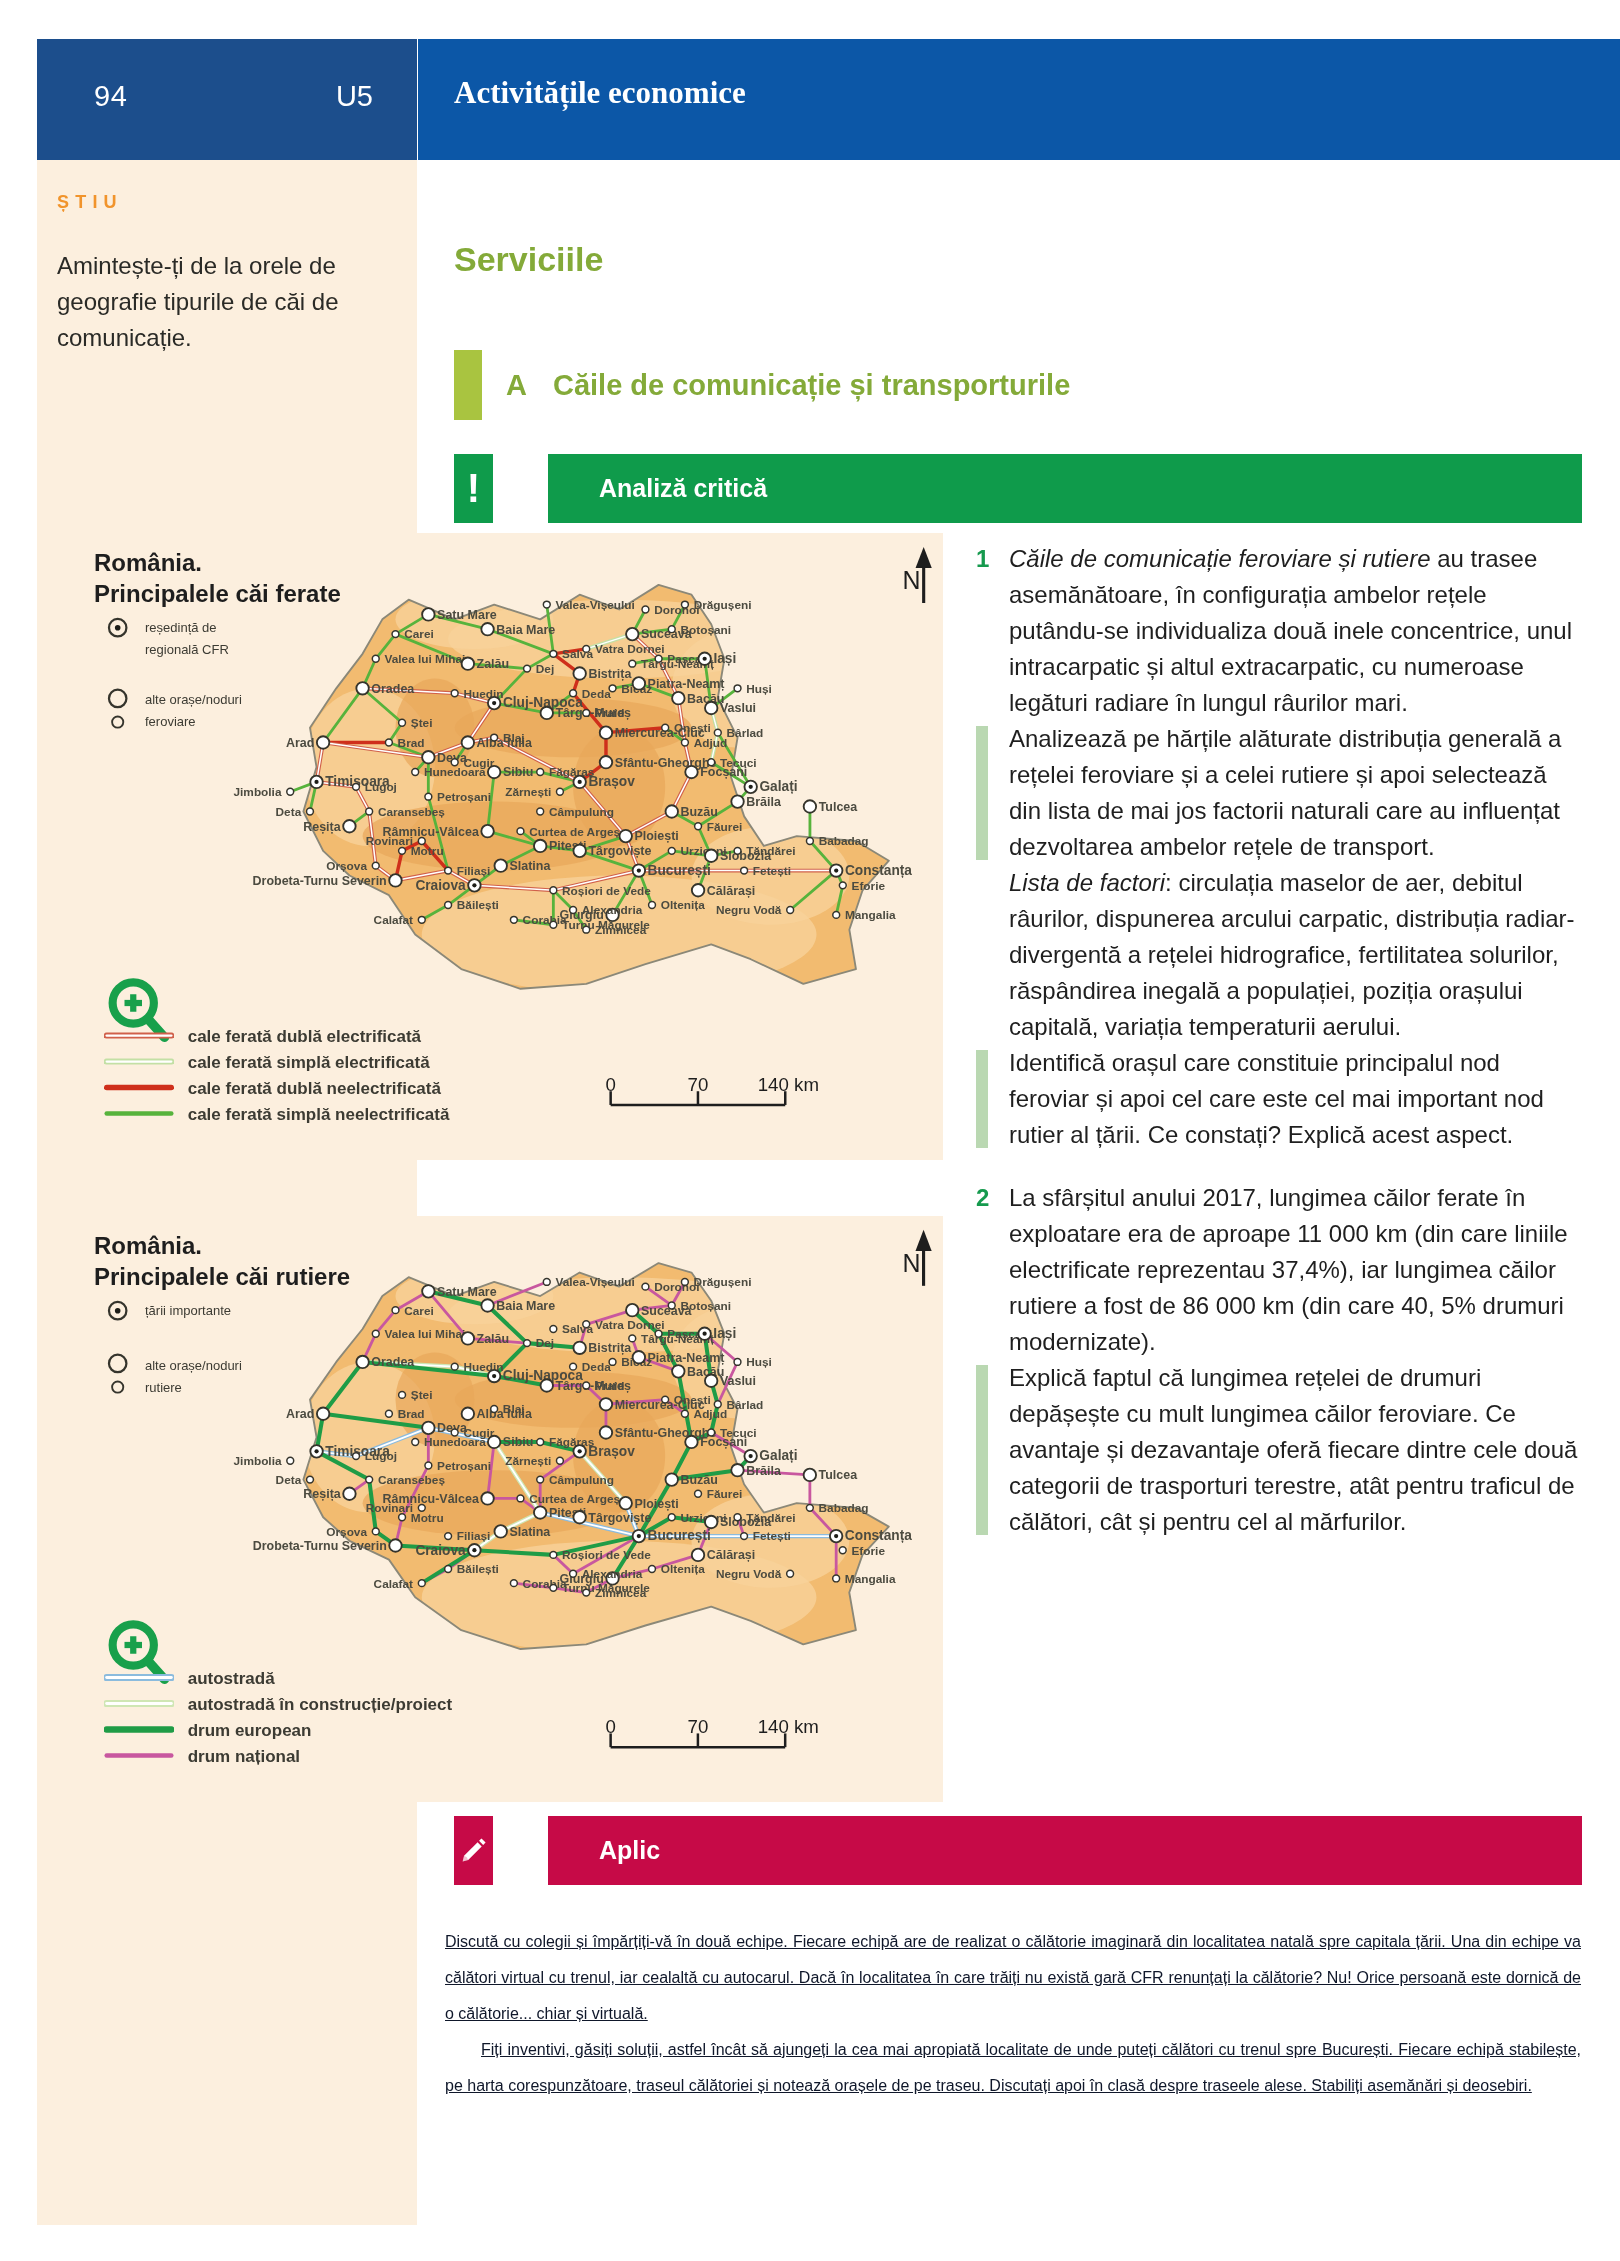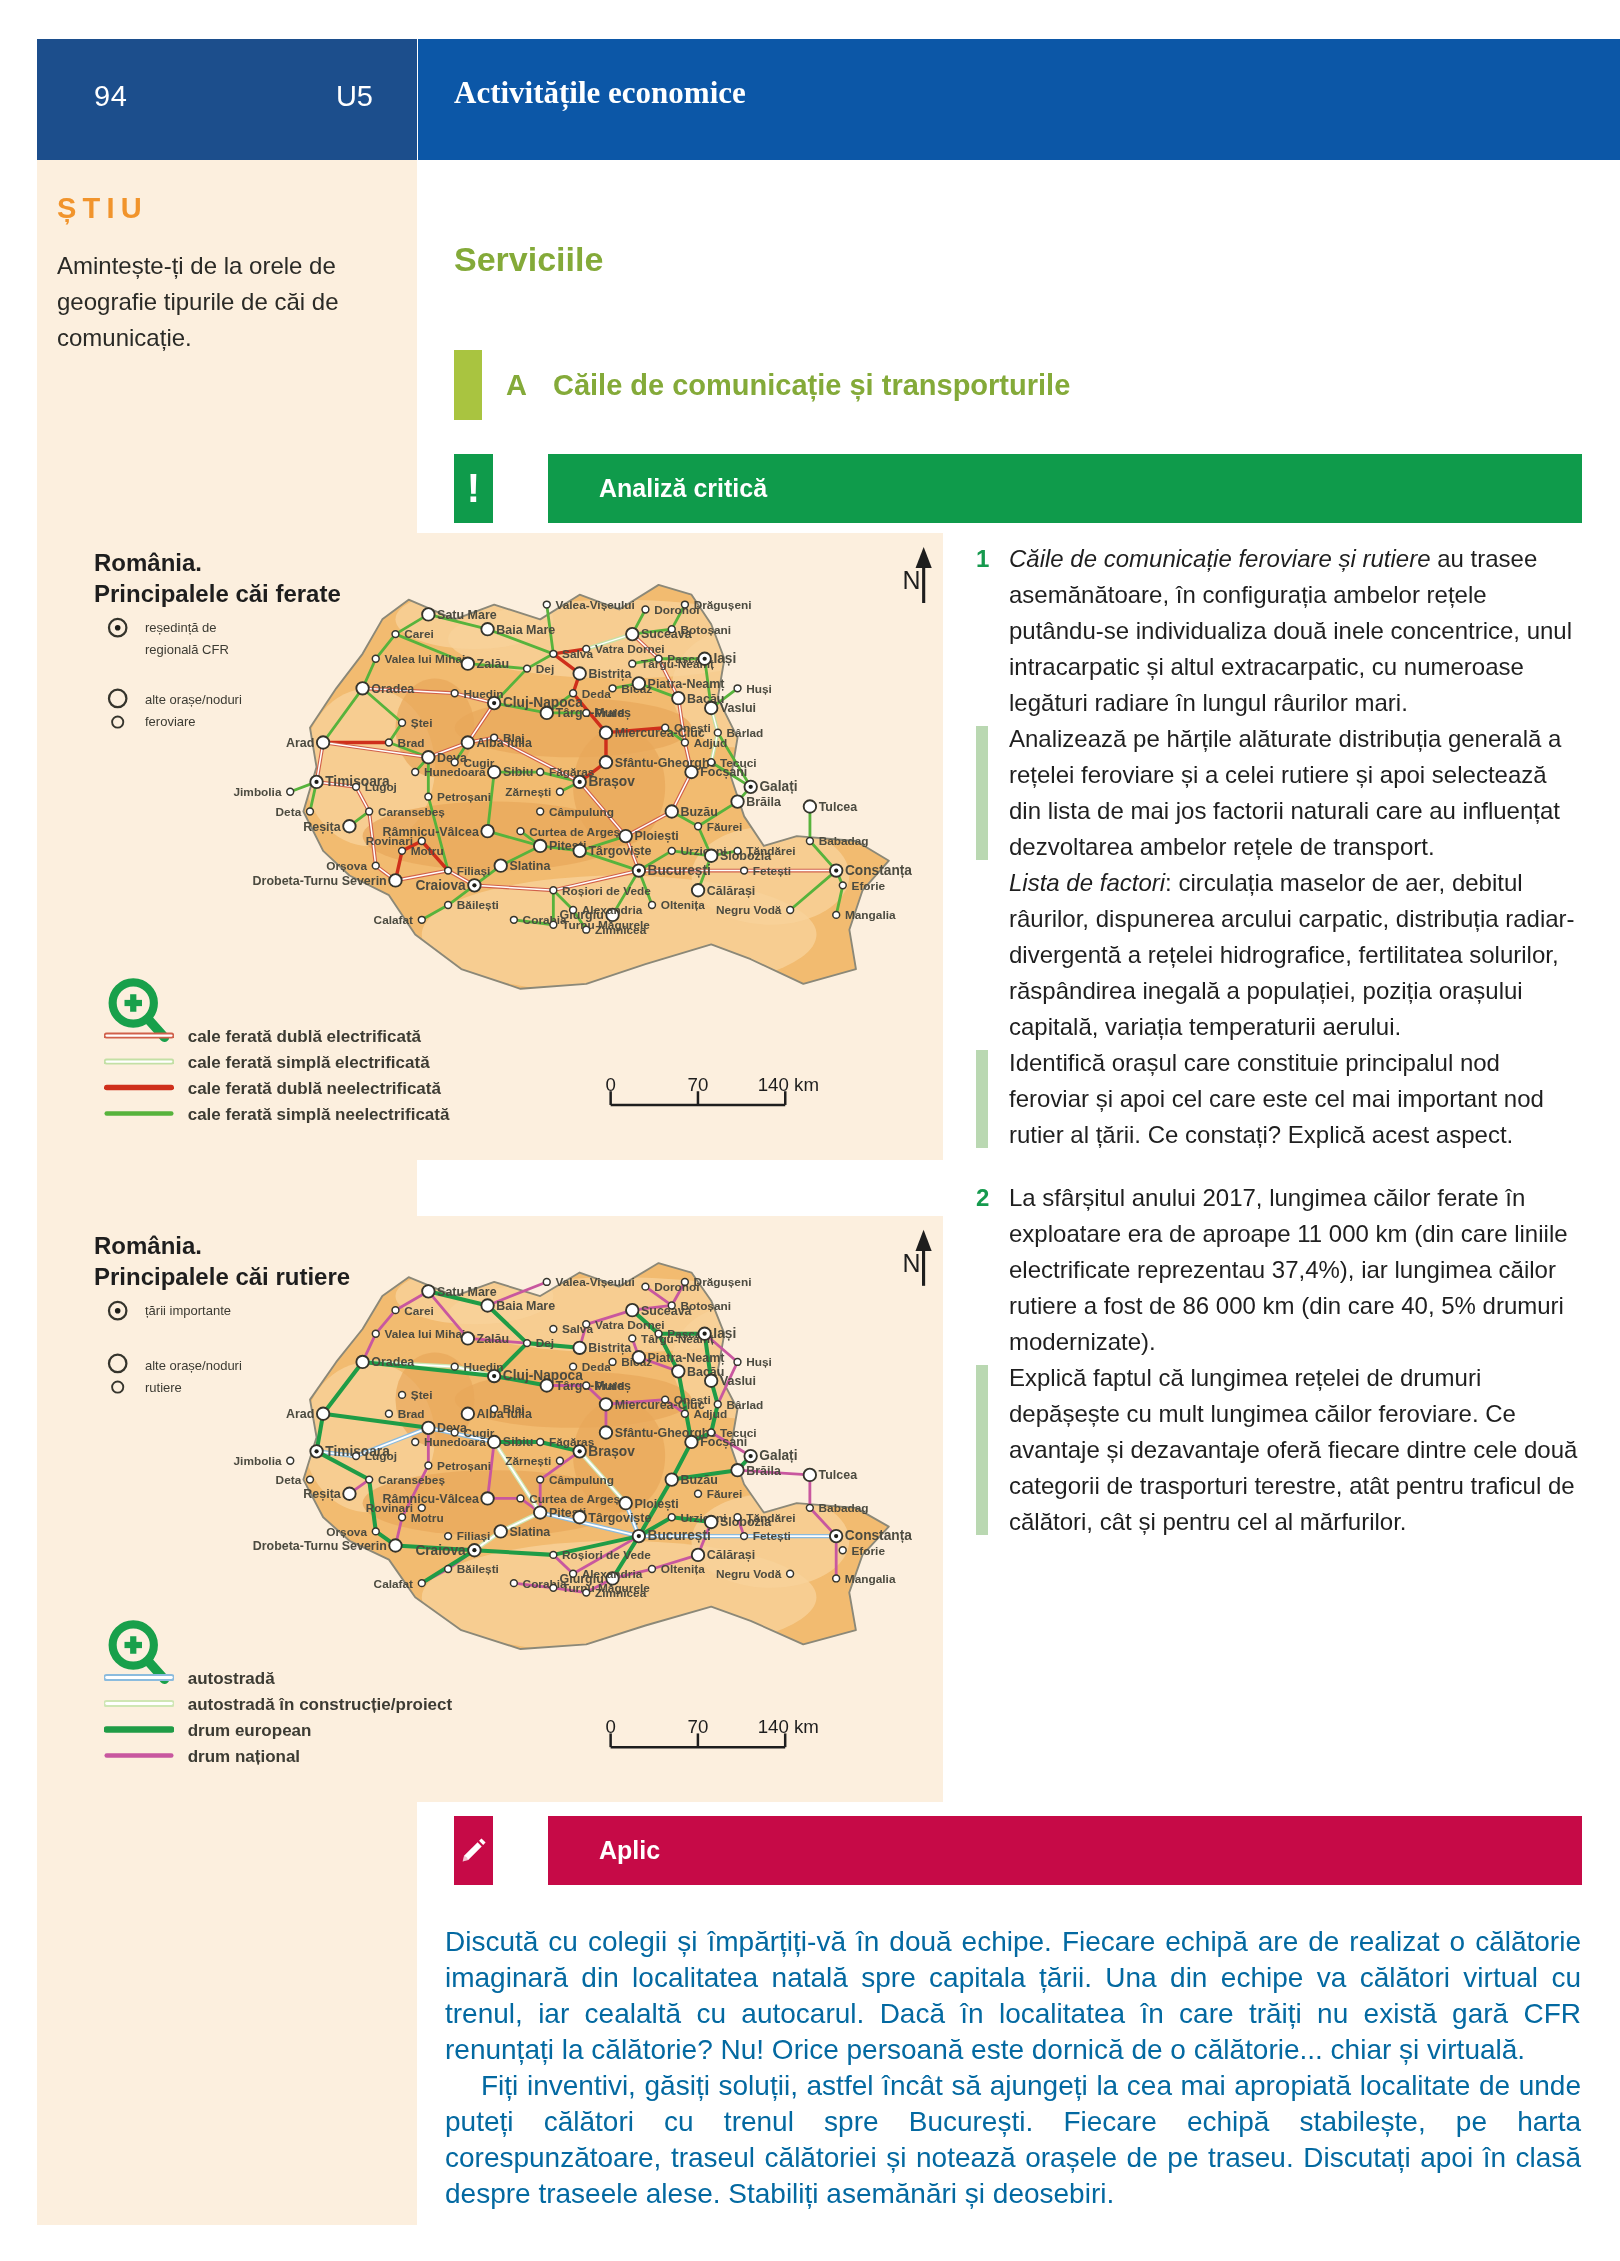--- a/index.html
+++ b/index.html
@@ -5,21 +5,21 @@
   html,body{margin:0;padding:0;background:#fff;}
   body{width:1620px;height:2261px;position:relative;font-family:"Liberation Sans",sans-serif;color:#1f1f1f;}
   
   .hdr-left{position:absolute;left:37px;top:39px;width:380px;height:121px;background:#1c4e8c;color:#fff;}
   .hdr-right{position:absolute;left:418px;top:39px;width:1308px;height:121px;background:#0c57a7;color:#fff;}
   .pagenum{position:absolute;left:57px;top:41px;font-size:29px;font-weight:300;letter-spacing:0.6px;}
   .unit{position:absolute;right:44px;top:41px;font-size:29px;font-weight:300;}
   .chapter{position:absolute;left:36px;top:36px;font-family:"Liberation Serif",serif;font-weight:700;font-size:31px;}
   
   .sidebar{position:absolute;left:37px;top:160px;width:380px;height:2065px;background:#fcefde;}
-  .stiu{position:absolute;left:57px;top:192px;color:#f1942c;font-size:29px;font-weight:700;letter-spacing:6.2px;}
+  .stiu{position:absolute;left:57px;top:192px;color:#f1942c;font-size:18px;font-weight:700;letter-spacing:6.2px;}
   .stiu-text{position:absolute;left:57px;top:248px;width:306px;font-size:24px;line-height:36px;color:#2a2a26;}
   
   .title{position:absolute;left:454px;top:240px;font-size:34px;font-weight:700;color:#84aa39;}
   .abar{position:absolute;left:454px;top:350px;width:28px;height:70px;background:#a9c440;}
   .aheading{position:absolute;left:506px;top:369px;font-size:29px;font-weight:700;color:#84aa39;}
   .aheading .aletter{margin-right:26px;}
   .banner-sq{position:absolute;width:39px;height:69px;display:flex;align-items:center;justify-content:center;}
   .banner{position:absolute;left:548px;width:1034px;height:69px;display:flex;align-items:center;color:#fff;font-size:25px;font-weight:700;padding-left:51px;box-sizing:border-box;}
   .green{background:#0f9b4b;}
   .crimson{background:#c60a47;}
@@ -37,21 +37,21 @@
   .linelegend .sw{width:70px;flex:0 0 70px;margin-right:13.7px;}
   .linelegend .lbl{font-size:17px;color:#3c3b33;font-weight:600;}
   .magni{position:absolute;left:65px;}
   
   .rightcol{position:absolute;left:976px;top:541px;width:602px;}
   .block{position:relative;padding-left:33px;font-size:24px;line-height:36px;color:#1f1f1f;}
   .block.gap{margin-top:27.4px;}
   .block.bar:before{content:"";position:absolute;left:0;top:5px;bottom:5px;width:12px;background:#bad8b2;}
   .block .num{position:absolute;left:0;top:0;color:#169a4e;font-weight:700;}
   
-  .bottom{position:absolute;left:445px;top:1924px;width:1136px;font-size:28px;line-height:36px;text-align:justify;color:#0369a1;}
+  .bottom{position:absolute;left:445px;top:1924px;width:1136px;font-size:16px;line-height:36px;text-align:justify;color:#0f172a;text-decoration:underline;}
   .bottom p{margin:0;}
   .bottom p.ind{text-indent:36px;}
   em.lead{font-style:italic;}
 </style>
 </head>
 <body>
 
 <div class="page">
 
   <div class="hdr-left">

